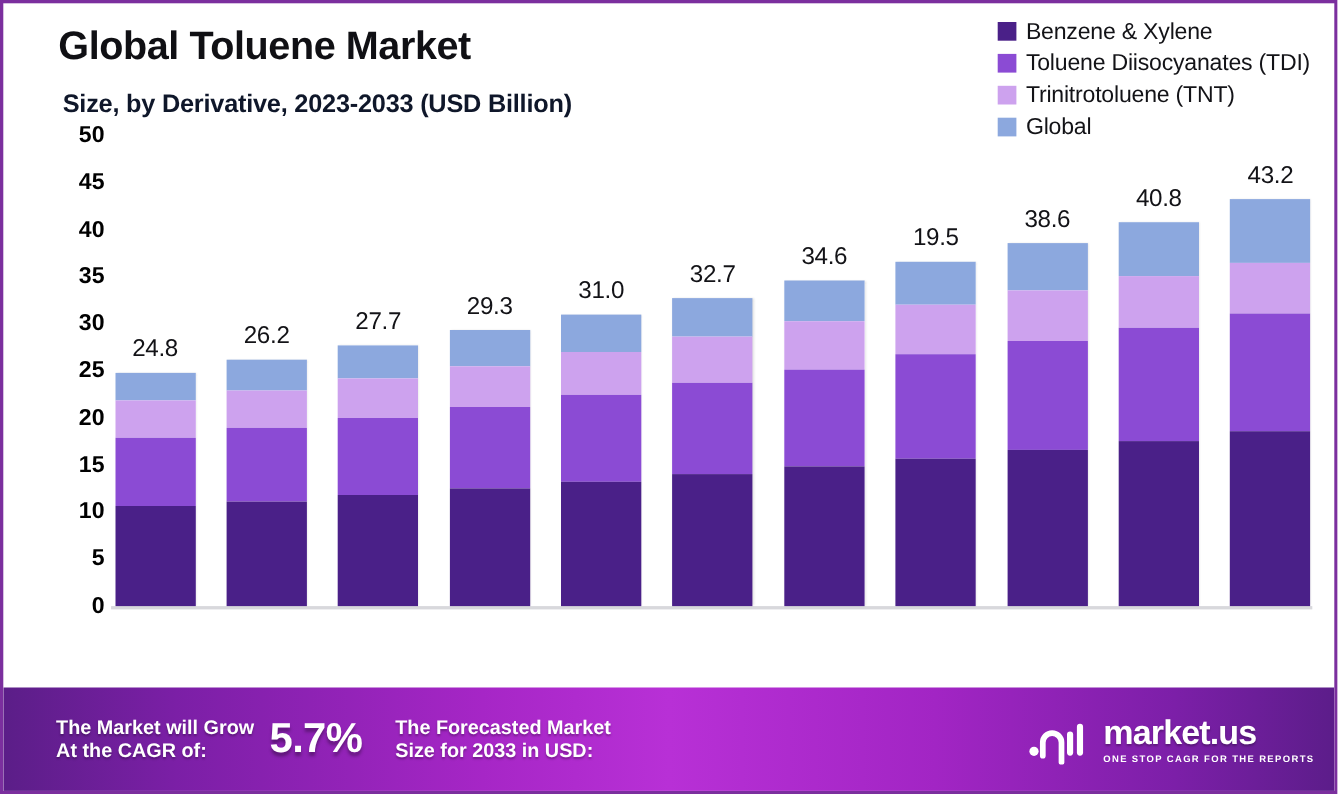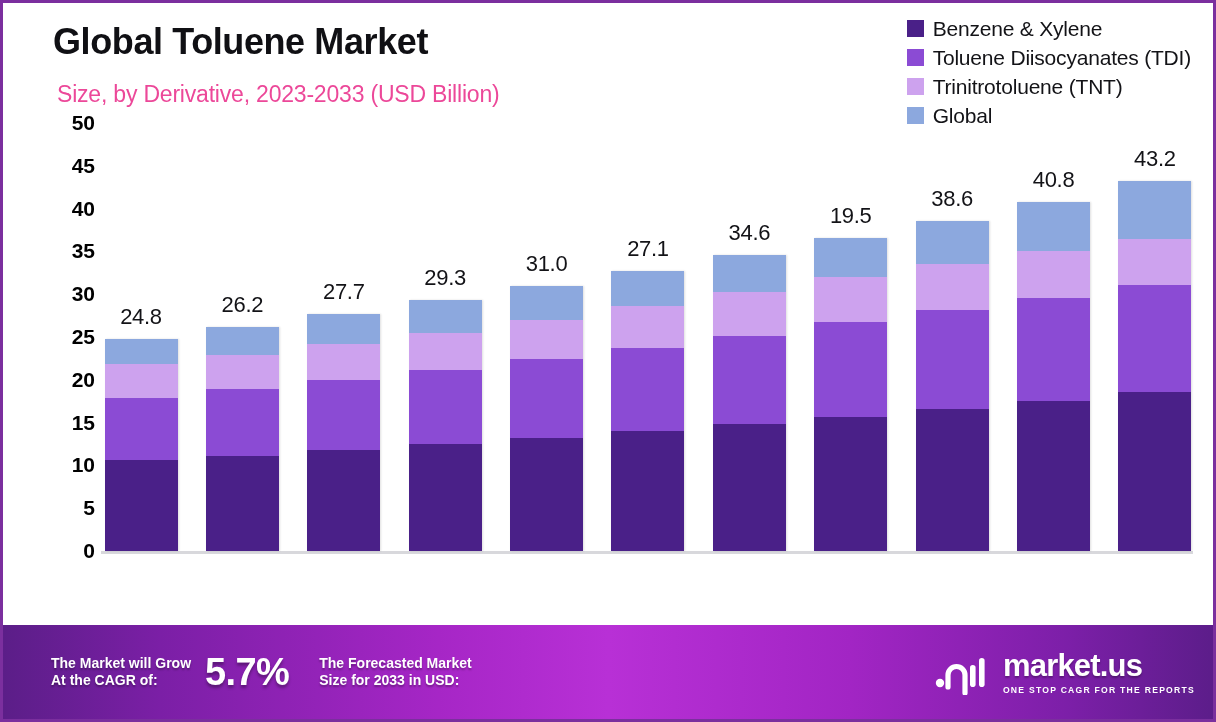--- a/index.html
+++ b/index.html
@@ -19,21 +19,21 @@
 
   
   #header { position: absolute; left: 0; top: 0; width: 1210px; height: 135px; }
   #title {
     position: absolute; left: 50px; top: 18px;
     font-size: 36px; font-weight: 700; color: #101014;
     letter-spacing: -0.4px; white-space: nowrap;
   }
   #subtitle {
     position: absolute; left: 54px; top: 78px;
-    font-size: 23px; font-weight: 400; color: #ec4899;
+    font-size: 23px; font-weight: 700; color: #0f172a;
     letter-spacing: -0.2px; white-space: nowrap;
   }
 
   
   #legend {
     position: absolute; right: 22px; top: 12px;
     display: flex; flex-direction: column; gap: 2px; align-items: flex-start;
   }
   .legend-item { display: flex; align-items: center; gap: 9px; height: 27px; }
   .legend-swatch { width: 17px; height: 17px; flex: 0 0 17px; }
@@ -82,21 +82,21 @@
 
   
   #footer {
     position: absolute; left: 0; bottom: 0; width: 1210px; height: 94px;
     background: linear-gradient(90deg, #5b1e88 0%, #7b1fa6 13%, #a626c6 36%,
                                         #b830d6 50%, #a225c4 70%, #7c1fa8 88%, #5c1d8a 100%);
     display: flex; align-items: center; overflow: hidden;
   }
   .foot-block { display: flex; align-items: center; }
   .foot-text {
-    color: #ffffff; font-size: 14px; font-weight: 700; line-height: 1.18;
+    color: #ffffff; font-size: 18px; font-weight: 700; line-height: 1.18;
     text-shadow: 0 2px 2px rgba(0,0,0,0.30); white-space: nowrap;
   }
   .foot-value {
     color: #ffffff; font-size: 38px; font-weight: 700; letter-spacing: -0.6px;
     text-shadow: 0 3px 3px rgba(0,0,0,0.32); white-space: nowrap;
   }
   #cagr-block { margin-left: 48px; }
   #cagr-value { margin-left: 14px; }
   #size-block { margin-left: 30px; }
   #size-value { margin-left: 14px; }
@@ -198,21 +198,21 @@
         <div class="bar-col">
           <div class="bar-total-label" style="bottom: 274.36px;">31.0</div>
           <div class="bar-stack" style="height: 265.36px;">
             <div class="seg" style="background: rgb(140, 168, 222); height: 34.24px;"></div>
             <div class="seg" style="background: rgb(205, 162, 238); height: 39.376px;"></div>
             <div class="seg" style="background: rgb(139, 75, 212); height: 78.752px;"></div>
             <div class="seg" style="background: rgb(74, 32, 136); height: 112.992px;"></div>
           </div>
         </div>
         <div class="bar-col">
-          <div class="bar-total-label" style="bottom: 288.912px;">27.1</div>
+          <div class="bar-total-label" style="bottom: 288.912px;">32.7</div>
           <div class="bar-stack" style="height: 279.912px;">
             <div class="seg" style="background: rgb(140, 168, 222); height: 35.096px;"></div>
             <div class="seg" style="background: rgb(205, 162, 238); height: 41.944px;"></div>
             <div class="seg" style="background: rgb(139, 75, 212); height: 83.032px;"></div>
             <div class="seg" style="background: rgb(74, 32, 136); height: 119.84px;"></div>
           </div>
         </div>
         <div class="bar-col">
           <div class="bar-total-label" style="bottom: 305.176px;">34.6</div>
           <div class="bar-stack" style="height: 296.176px;">

